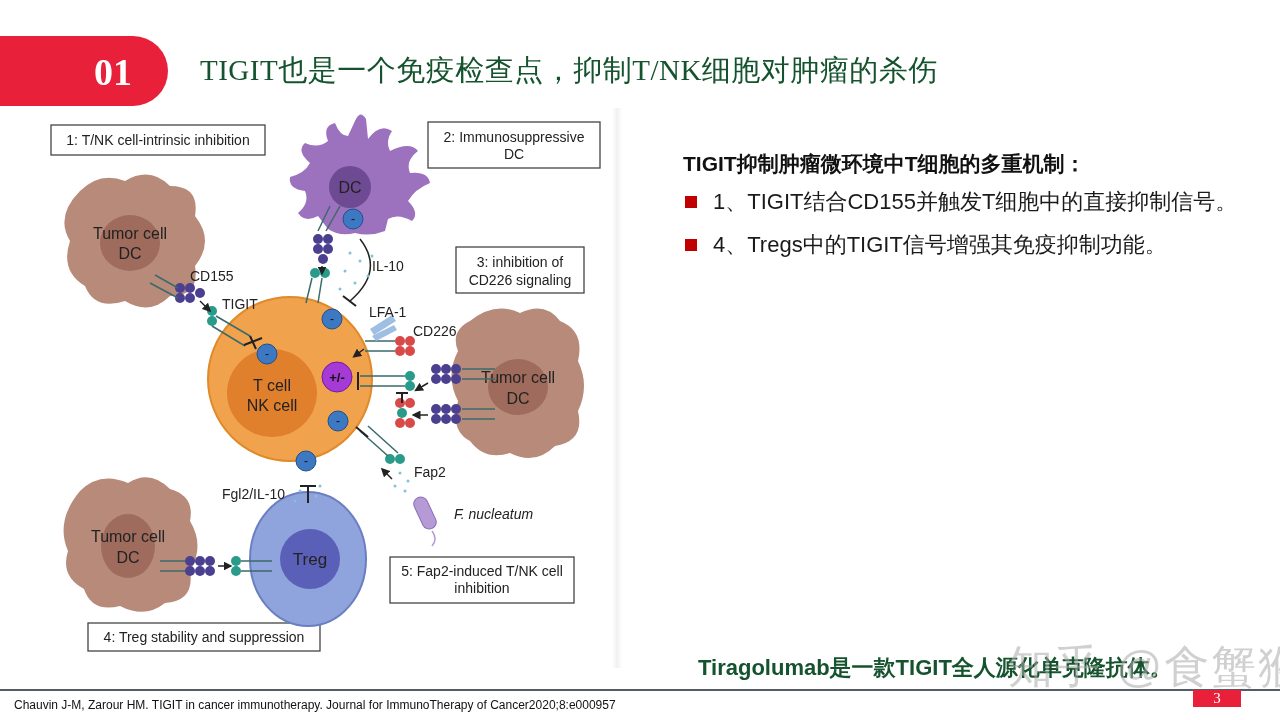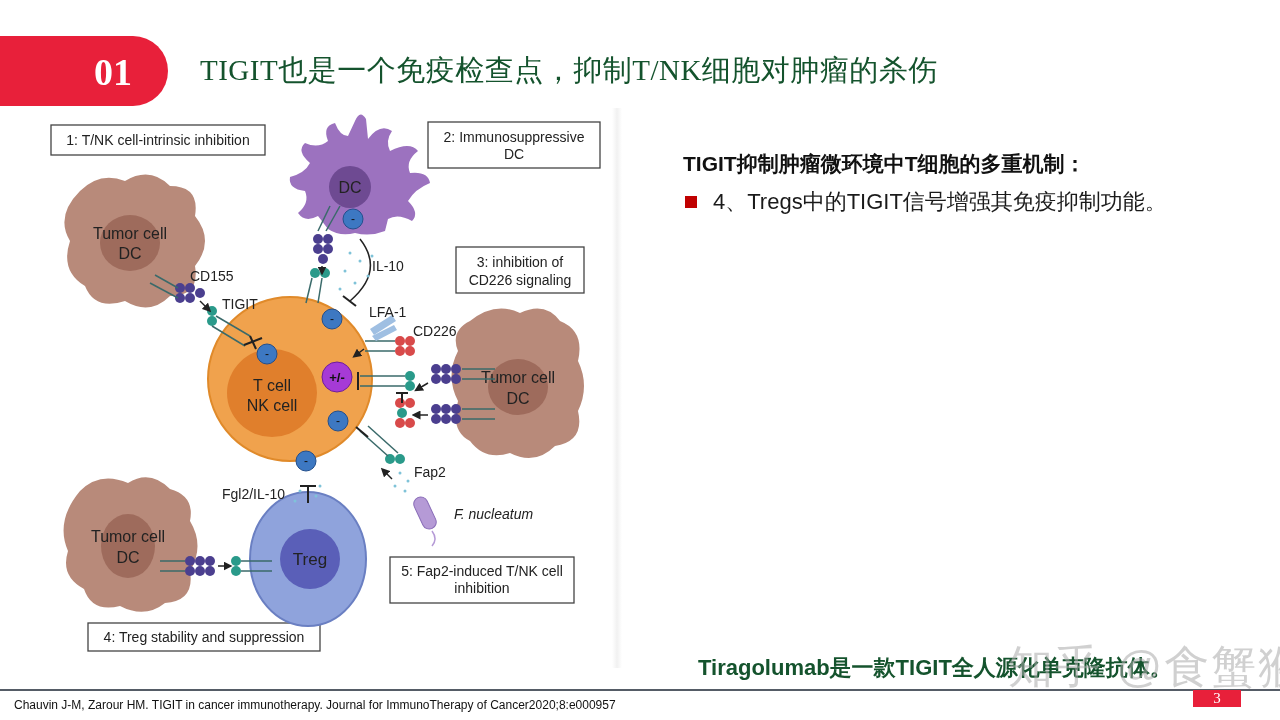--- a/index.html
+++ b/index.html
@@ -260,20 +260,24 @@
     <text x="454" y="528" font-style="italic">F. nucleatum</text>
   </g>
 </svg>
 </div>
 <div class="diagram-edge"></div>
 
 <div class="right-panel">
   <div class="mech-heading">TIGIT抑制肿瘤微环境中T细胞的多重机制：</div>
   <div class="bullet">
     <span class="sq"></span>
+    <span class="txt">1、TIGIT结合CD155并触发T细胞中的直接抑制信号。</span>
+  </div>
+  <div class="bullet">
+    <span class="sq"></span>
     <span class="txt">4、Tregs中的TIGIT信号增强其免疫抑制功能。</span>
   </div>
 </div>
 
 <div class="highlight">Tiragolumab是一款TIGIT全人源化单克隆抗体。</div>
 <div class="watermark">知乎 @食蟹猴</div>
 
 <div class="footer-line"></div>
 <div class="citation">Chauvin J-M, Zarour HM. TIGIT in cancer immunotherapy. Journal for ImmunoTherapy of Cancer2020;8:e000957</div>
 <div class="page-num">3</div>

